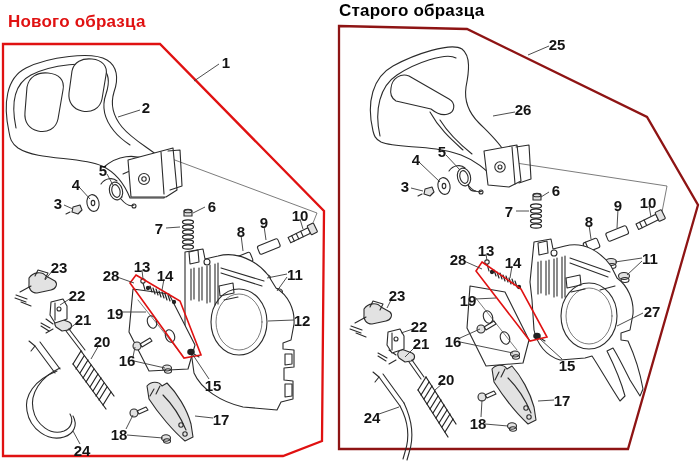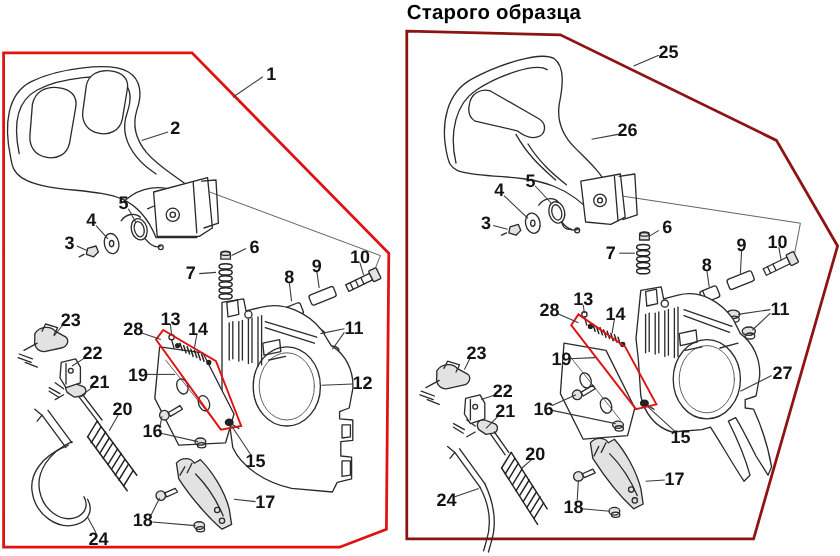--- a/index.html
+++ b/index.html
@@ -19,20 +19,21 @@
   .outline{fill:none;stroke-width:2.3;}
   .hl{fill:none;stroke-width:1.6;}
   .leader{stroke:#3a3a3a;stroke-width:0.9;}
   .callout{font-family:"Liberation Sans",sans-serif;font-weight:bold;font-size:15px;
            fill:#141414;text-anchor:middle;dominant-baseline:central;}
 </style>
 </head>
 <body>
 
 <div id="stage">
+  <div id="title-new" class="section-title" style="color: rgb(224, 17, 17);">Нового образца</div>
   <div id="title-old" class="section-title" style="color: #000000;">Старого образца</div>
 
   <svg width="700" height="463" viewBox="0 0 700 463">
 
     <polygon class="outline" points="3,44 160,44 324,211 322,441 283,456 3,456" stroke="#e01111"></polygon>
     <polygon class="outline" points="339,26 467,29 647,117 698,205 628,449 339,449" stroke="#8e1414"></polygon>
 
     <g class="art">
 
       <polyline class="thin" points="164,156 317,213 311,228"></polyline>

